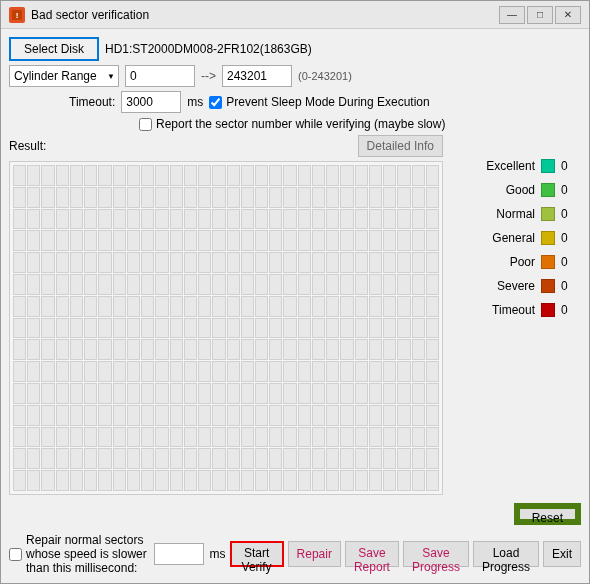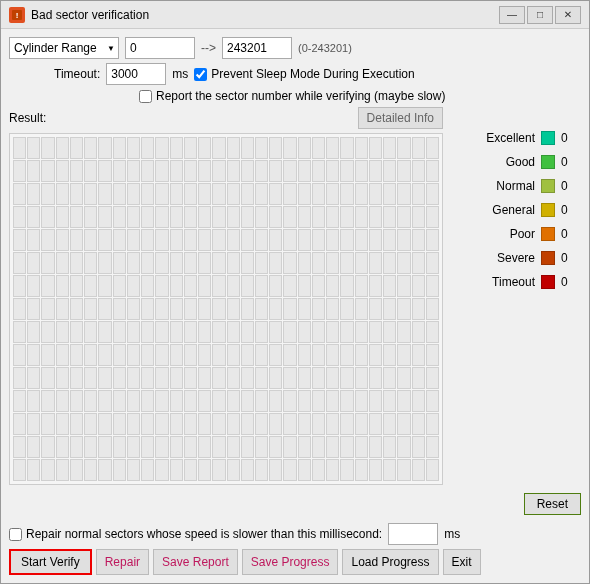--- a/index.html
+++ b/index.html
@@ -213,30 +213,30 @@
     }
     .legend-count { width: 20px; text-align: left; }
 
     .reset-row {
       display: flex;
       justify-content: flex-end;
       margin-top: 4px;
     }
     .reset-btn {
       background: #e0e0e0;
-      border: 1px solid #4d7c0f;
+      border: 6px solid #4d7c0f;
       padding: 2px 12px;
       font-size: 12px;
       cursor: pointer;
       height: 22px;
     }
 
     .bottom-section {
       display: flex;
-      flex-direction: column;
+      flex-direction: row;
       gap: 4px;
       margin-top: 4px;
     }
 
     .repair-row {
       display: flex;
       align-items: center;
       gap: 6px;
     }
     .repair-ms-input {
@@ -285,36 +285,40 @@
     <span class="title-bar-text">Bad sector verification</span>
     <div class="title-bar-controls">
       <button class="title-btn">—</button>
       <button class="title-btn">□</button>
       <button class="title-btn close">✕</button>
     </div>
   </div>
 
   <div class="content">
 
+    <div class="row">
+      <button class="select-disk-btn">Select Disk</button>
+      <span class="disk-label">HD1:ST2000DM008-2FR102(1863GB)</span>
+    </div>
 
     <div class="row">
       <div class="dropdown-wrap">
         <select class="dropdown">
           <option>Cylinder Range</option>
         </select>
         <span class="dropdown-arrow">▼</span>
       </div>
       <input type="text" class="range-input" value="0" style="">
       <span class="arrow-text">--&gt;</span>
       <input type="text" class="range-input" value="243201" style="">
       <span class="range-hint">(0-243201)</span>
     </div>
 
     <div class="row">
-      <span style="margin-left: 45px;">Timeout:</span>
+      <span style="margin-left: 60px;">Timeout:</span>
       <input type="text" class="timeout-input" value="3000" style="">
       <span class="ms-label">ms</span>
       <label class="checkbox-label">
         <input type="checkbox" checked="" style="">
         <span>Prevent Sleep Mode During Execution</span>
       </label>
     </div>
 
     <div class="row" style="padding-left: 130px;">
       <label class="checkbox-label">

